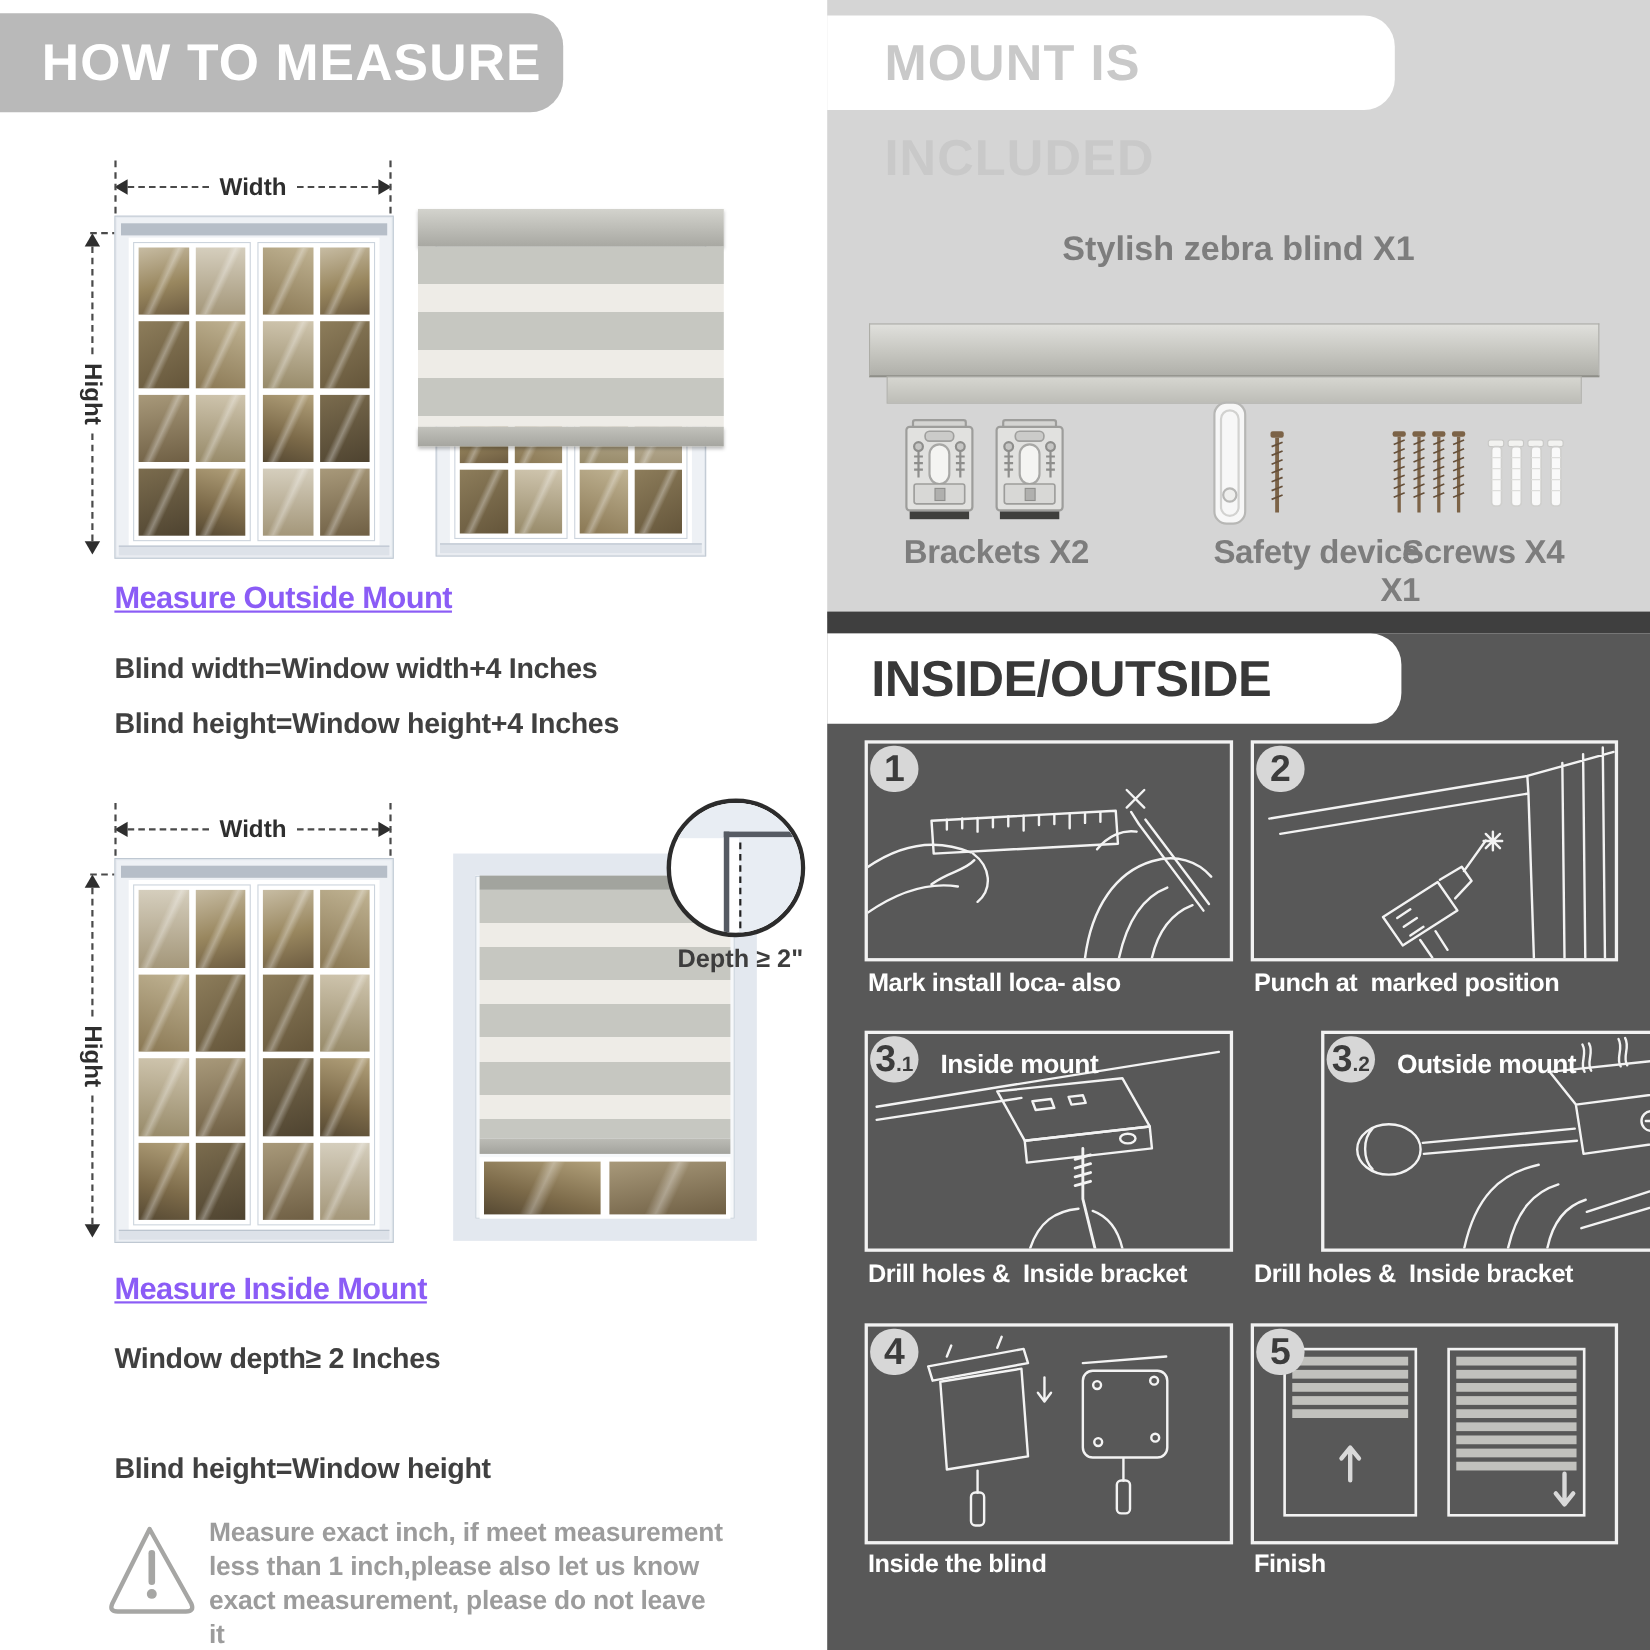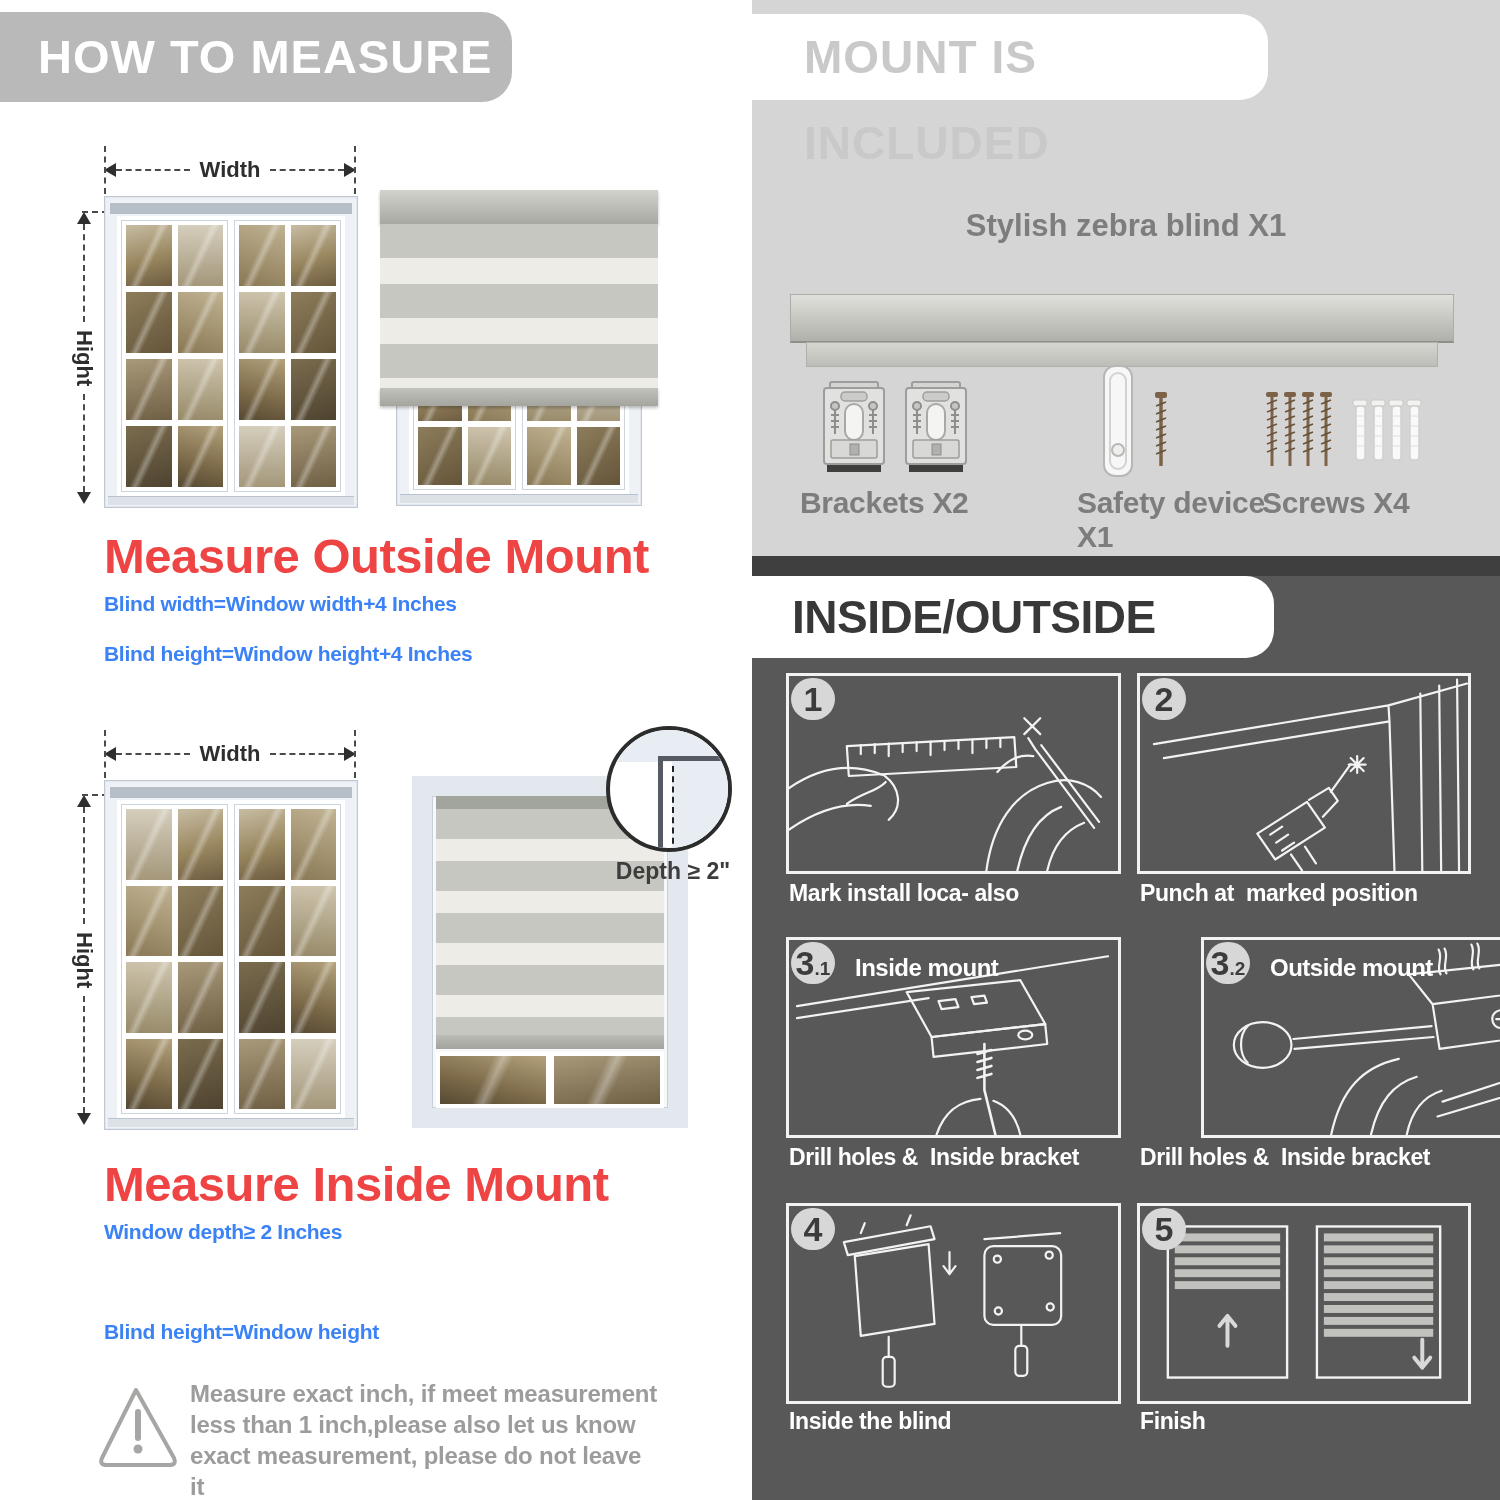--- a/index.html
+++ b/index.html
@@ -1,22 +1,22 @@
 <!DOCTYPE html>
 <html><head>
 <meta charset="utf-8">
 <style>
   html,body{margin:0;padding:0;background:#fff;font-family:"Liberation Sans",sans-serif;}
   .canvas{position:relative;width:1500px;height:1500px;background:#fff;overflow:hidden;}
   
   .badge-gray{position:absolute;left:0;top:12px;width:512px;height:90px;background:#b9b9b9;
     border-radius:0 30px 30px 0;color:#fff;font-weight:bold;font-size:47px;line-height:90px;
     padding-left:38px;box-sizing:border-box;letter-spacing:1px;}
-  .h2{position:absolute;color:#ef4444;font-weight:bold;font-size:49px;letter-spacing:-0.5px;}
-  .bodyln{position:absolute;color:#3b82f6;font-weight:bold;font-size:21px;letter-spacing:-0.3px;}
+  .h2{position:absolute;color:#8b5cf6;font-weight:bold;font-size:28px;letter-spacing:-0.5px;text-decoration:underline;}
+  .bodyln{position:absolute;color:#404040;font-weight:bold;font-size:26px;letter-spacing:-0.3px;}
   
   .dimw{position:absolute;height:20px;display:flex;align-items:center;color:#2e2e2e;
     font-weight:bold;font-size:22px;}
   .dimw .seg{flex:1;border-top:2px dashed #4a4a4a;height:0;}
   .dimw .lbl{padding:0 10px;}
   .ah{width:0;height:0;}
   .dimw .ah.l{border:7px solid transparent;border-right:12px solid #2e2e2e;border-left:0;}
   .dimw .ah.r{border:7px solid transparent;border-left:12px solid #2e2e2e;border-right:0;}
   .dimw .tick{position:absolute;top:-14px;height:48px;border-left:2px dashed #4a4a4a;}
   .dimw .tick.l{left:0;} .dimw .tick.r{right:0;}
@@ -73,21 +73,21 @@
   .badge-white{position:absolute;left:752px;top:14px;width:516px;height:86px;background:#fff;
     border-radius:0 28px 28px 0;color:#c9c9c9;font-weight:bold;font-size:46px;line-height:86px;
     padding-left:52px;box-sizing:border-box;letter-spacing:1px;}
   .blind-label{position:absolute;left:752px;top:208px;width:748px;text-align:center;color:#7d7d7d;
     font-weight:bold;font-size:31px;}
   .headrail{position:absolute;left:790px;top:294px;width:664px;height:74px;}
   .hr-top{position:absolute;left:0;top:0;right:0;height:46px;border:1px solid #adada7;border-bottom:2px solid #8f8f89;
     background:linear-gradient(180deg,#e0e0dc,#c6c6c0 55%,#b0b0aa);}
   .hr-bot{position:absolute;left:16px;top:48px;right:16px;height:23px;border:1px solid #b0b0aa;
     background:linear-gradient(180deg,#d6d6d0,#bdbdb7);}
-  .comp-label{position:absolute;top:486px;color:#7d7d7d;font-weight:bold;font-size:30px;text-align:left;letter-spacing:-0.3px;}
+  .comp-label{position:absolute;top:486px;color:#7d7d7d;font-weight:bold;font-size:30px;text-align:right;letter-spacing:-0.3px;}
   .dark-strip{position:absolute;left:752px;top:556px;width:748px;height:20px;background:#3f3f3f;}
   .r-dark{position:absolute;left:752px;top:576px;width:748px;height:924px;background:#585858;}
   .badge-mount{position:absolute;left:752px;top:576px;width:522px;height:82px;background:#fff;
     border-radius:0 28px 28px 0;color:#383838;font-weight:bold;font-size:46px;line-height:82px;
     padding-left:40px;box-sizing:border-box;letter-spacing:-0.5px;}
   .panel{position:absolute;border:3px solid #f2f2f2;background:#585858;box-sizing:content-box;}
   .panel svg{position:absolute;inset:0;width:100%;height:100%;}
   .pnum{position:absolute;left:2px;top:2px;min-width:44px;height:42px;background:#d7d7d7;border-radius:22px;
     color:#3c3c3c;font-weight:bold;font-size:34px;line-height:42px;text-align:center;padding:0 4px;box-sizing:border-box;}
   .pnum .sub{font-size:19px;}

